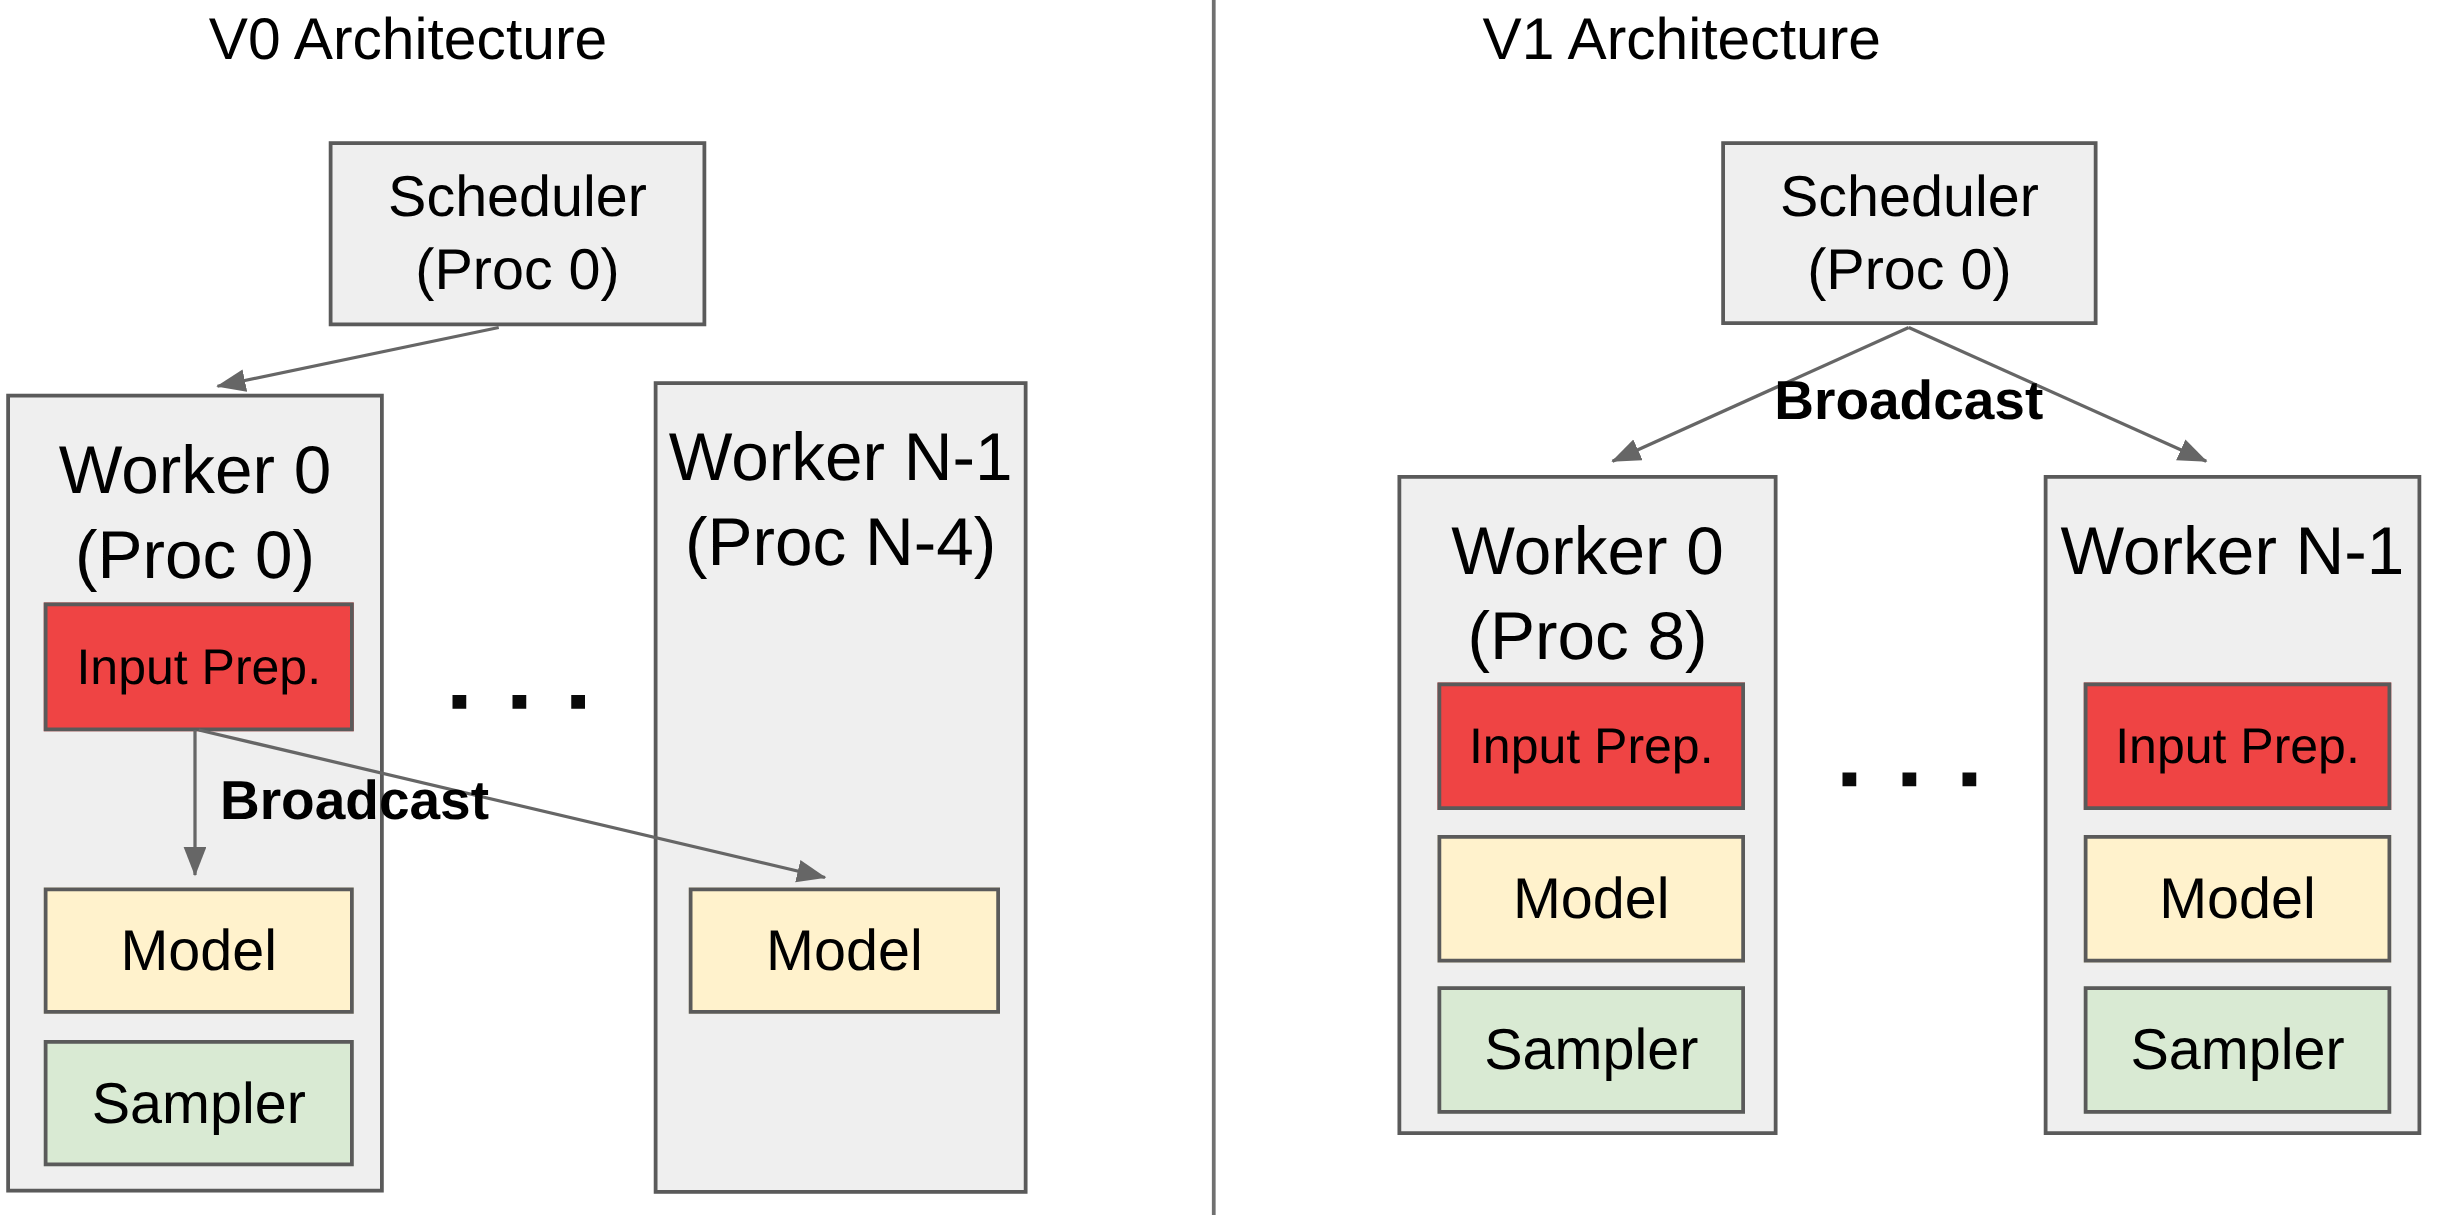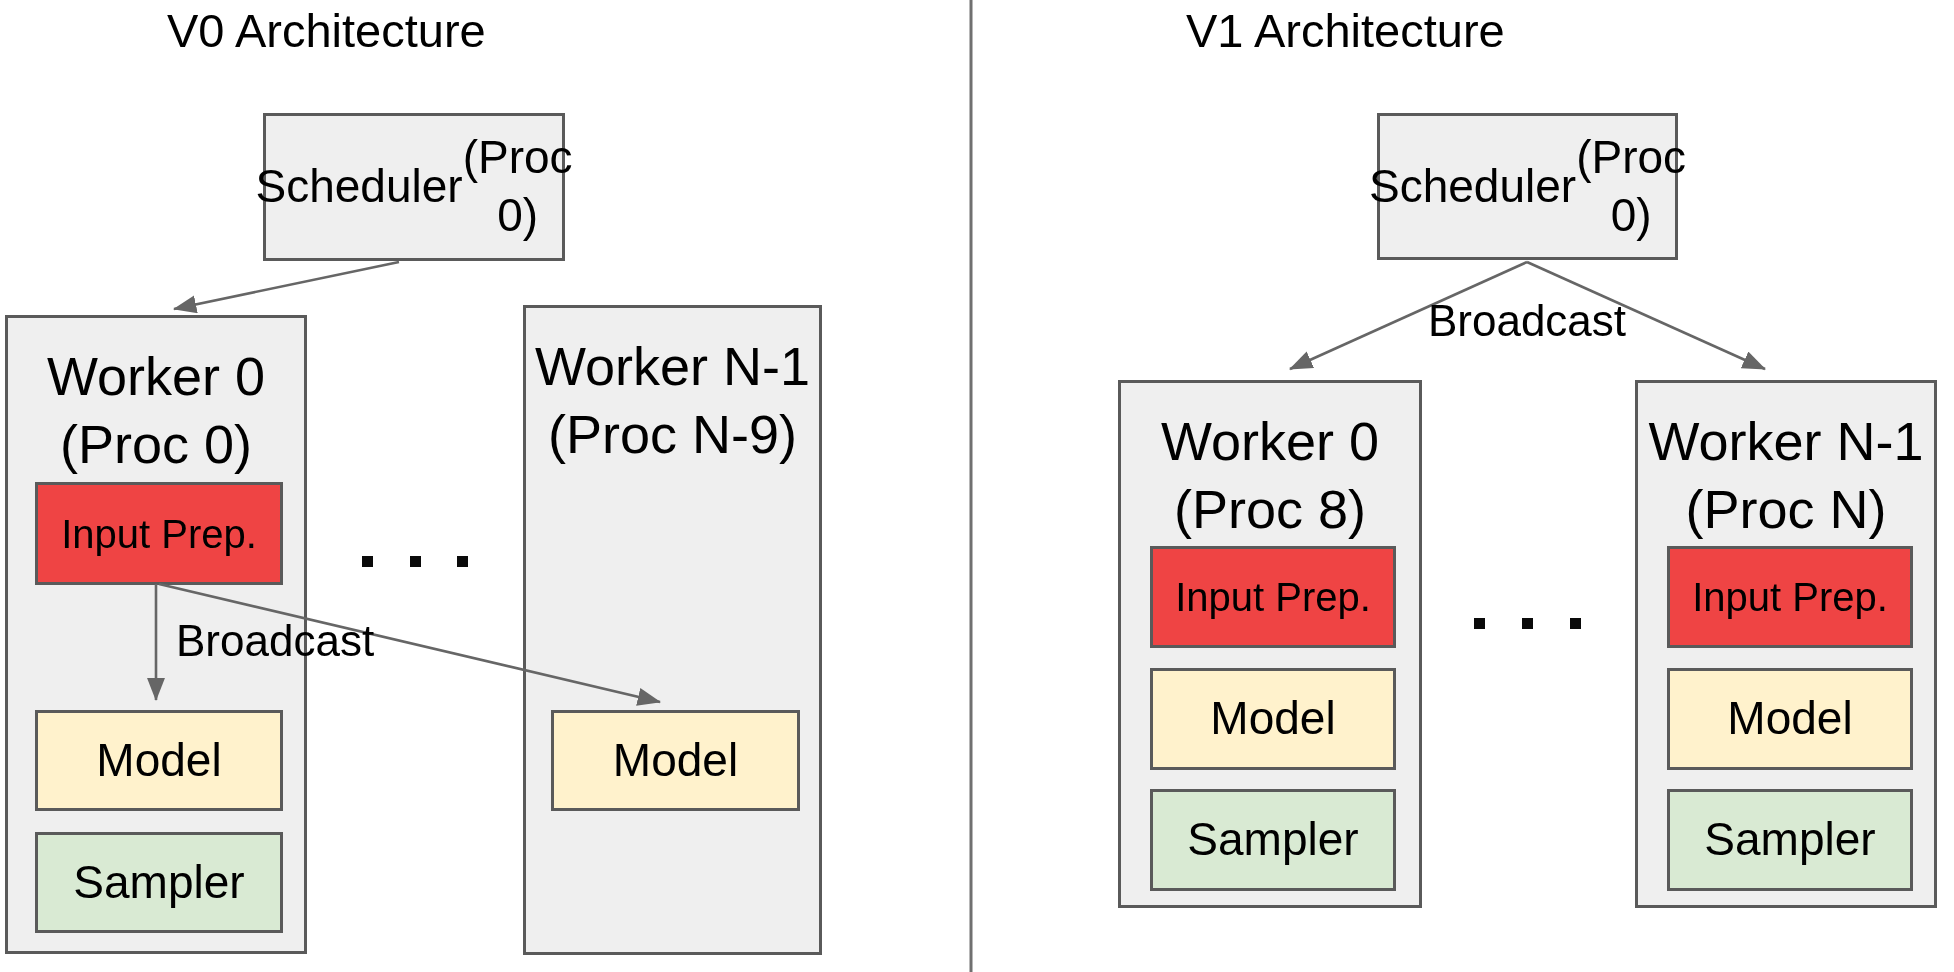--- a/index.html
+++ b/index.html
@@ -11,21 +11,21 @@
     position:absolute;top:5px;font-size:47px;line-height:1.1;
     text-align:center;white-space:nowrap;color:#000;z-index:3;
   }
   .v0-title{left:167px;width:300px;}
   .v1-title{left:1186px;width:306px;}
   .box{position:absolute;box-sizing:border-box;border:3px solid #5a5a5a;}
   .gray{background:#efefef;}
   .purple{background:#ef4444;}
   .yellow{background:#fff2cc;}
   .green{background:#d9ead3;}
-  .center-flex{display:flex;align-items:center;justify-content:center;text-align:center;}
+  .center-flex{display:flex;flex-direction:column;align-items:center;justify-content:center;text-align:center;}
   .label-lg{font-size:46px;line-height:1.26;}
   .label-input{font-size:40px;line-height:1.1;}
   
   .v0-sched{left:263px;top:113px;width:302px;height:148px;z-index:2;}
   .v1-sched{left:1377px;top:113px;width:301px;height:147px;z-index:2;}
   
   .v0-w0{left:5px;top:315px;width:302px;height:639px;z-index:1;}
   .v0-wn{left:523px;top:305px;width:299px;height:650px;z-index:1;}
   .v1-w0{left:1118px;top:380px;width:304px;height:528px;z-index:1;}
   .v1-wn{left:1635px;top:380px;width:302px;height:528px;z-index:1;}
@@ -39,21 +39,21 @@
   .v0-w0-input{left:27px;top:164px;width:248px;height:103px;}
   .v0-w0-model{left:27px;top:392px;width:248px;height:101px;}
   .v0-w0-sampler{left:27px;top:514px;width:248px;height:101px;}
   .v0-wn-model{left:25px;top:402px;width:249px;height:101px;}
   
   .v1-input{left:29px;top:163px;width:246px;height:102px;}
   .v1-model{left:29px;top:285px;width:246px;height:102px;}
   .v1-sampler{left:29px;top:406px;width:246px;height:102px;}
   
   .broadcast{
-    position:absolute;font-size:44px;line-height:1.05;white-space:nowrap;z-index:12;color:#000;
+    position:absolute;font-size:44px;line-height:1.05;white-space:nowrap;z-index:12;color:#000;font-weight:bold;
   }
   .v0-broadcast{left:176px;top:618px;}
   .v1-broadcast{left:1417px;top:298px;width:220px;text-align:center;}
   
   .dot{position:absolute;width:11px;height:11px;background:#0a0a0a;z-index:2;}
   
   .overlay{position:absolute;left:0;top:0;width:1954px;height:972px;z-index:10;pointer-events:none;}
 </style>
 </head>
 <body>
@@ -79,21 +79,21 @@
       <span class="label-lg">Model</span>
     </div>
     <div class="box green center-flex v0-w0-sampler">
       <span class="label-lg">Sampler</span>
     </div>
   </div>
 
   <div class="box gray v0-wn">
     <div class="worker-title">
       <div>Worker N-1</div>
-      <div>(Proc N-9)</div>
+      <div>(Proc N-4)</div>
     </div>
     <div class="box yellow center-flex v0-wn-model">
       <span class="label-lg">Model</span>
     </div>
   </div>
 
   <div aria-label=". . .">
     <div class="dot" style="left:362px;top:556px;"></div>
     <div class="dot" style="left:410px;top:556px;"></div>
     <div class="dot" style="left:457px;top:556px;"></div>
@@ -120,21 +120,20 @@
       <span class="label-lg">Model</span>
     </div>
     <div class="box green center-flex v1-sampler">
       <span class="label-lg">Sampler</span>
     </div>
   </div>
 
   <div class="box gray v1-wn">
     <div class="worker-title">
       <div>Worker N-1</div>
-      <div>(Proc N)</div>
     </div>
     <div class="box purple center-flex v1-input">
       <span class="label-input">Input Prep.</span>
     </div>
     <div class="box yellow center-flex v1-model">
       <span class="label-lg">Model</span>
     </div>
     <div class="box green center-flex v1-sampler">
       <span class="label-lg">Sampler</span>
     </div>

